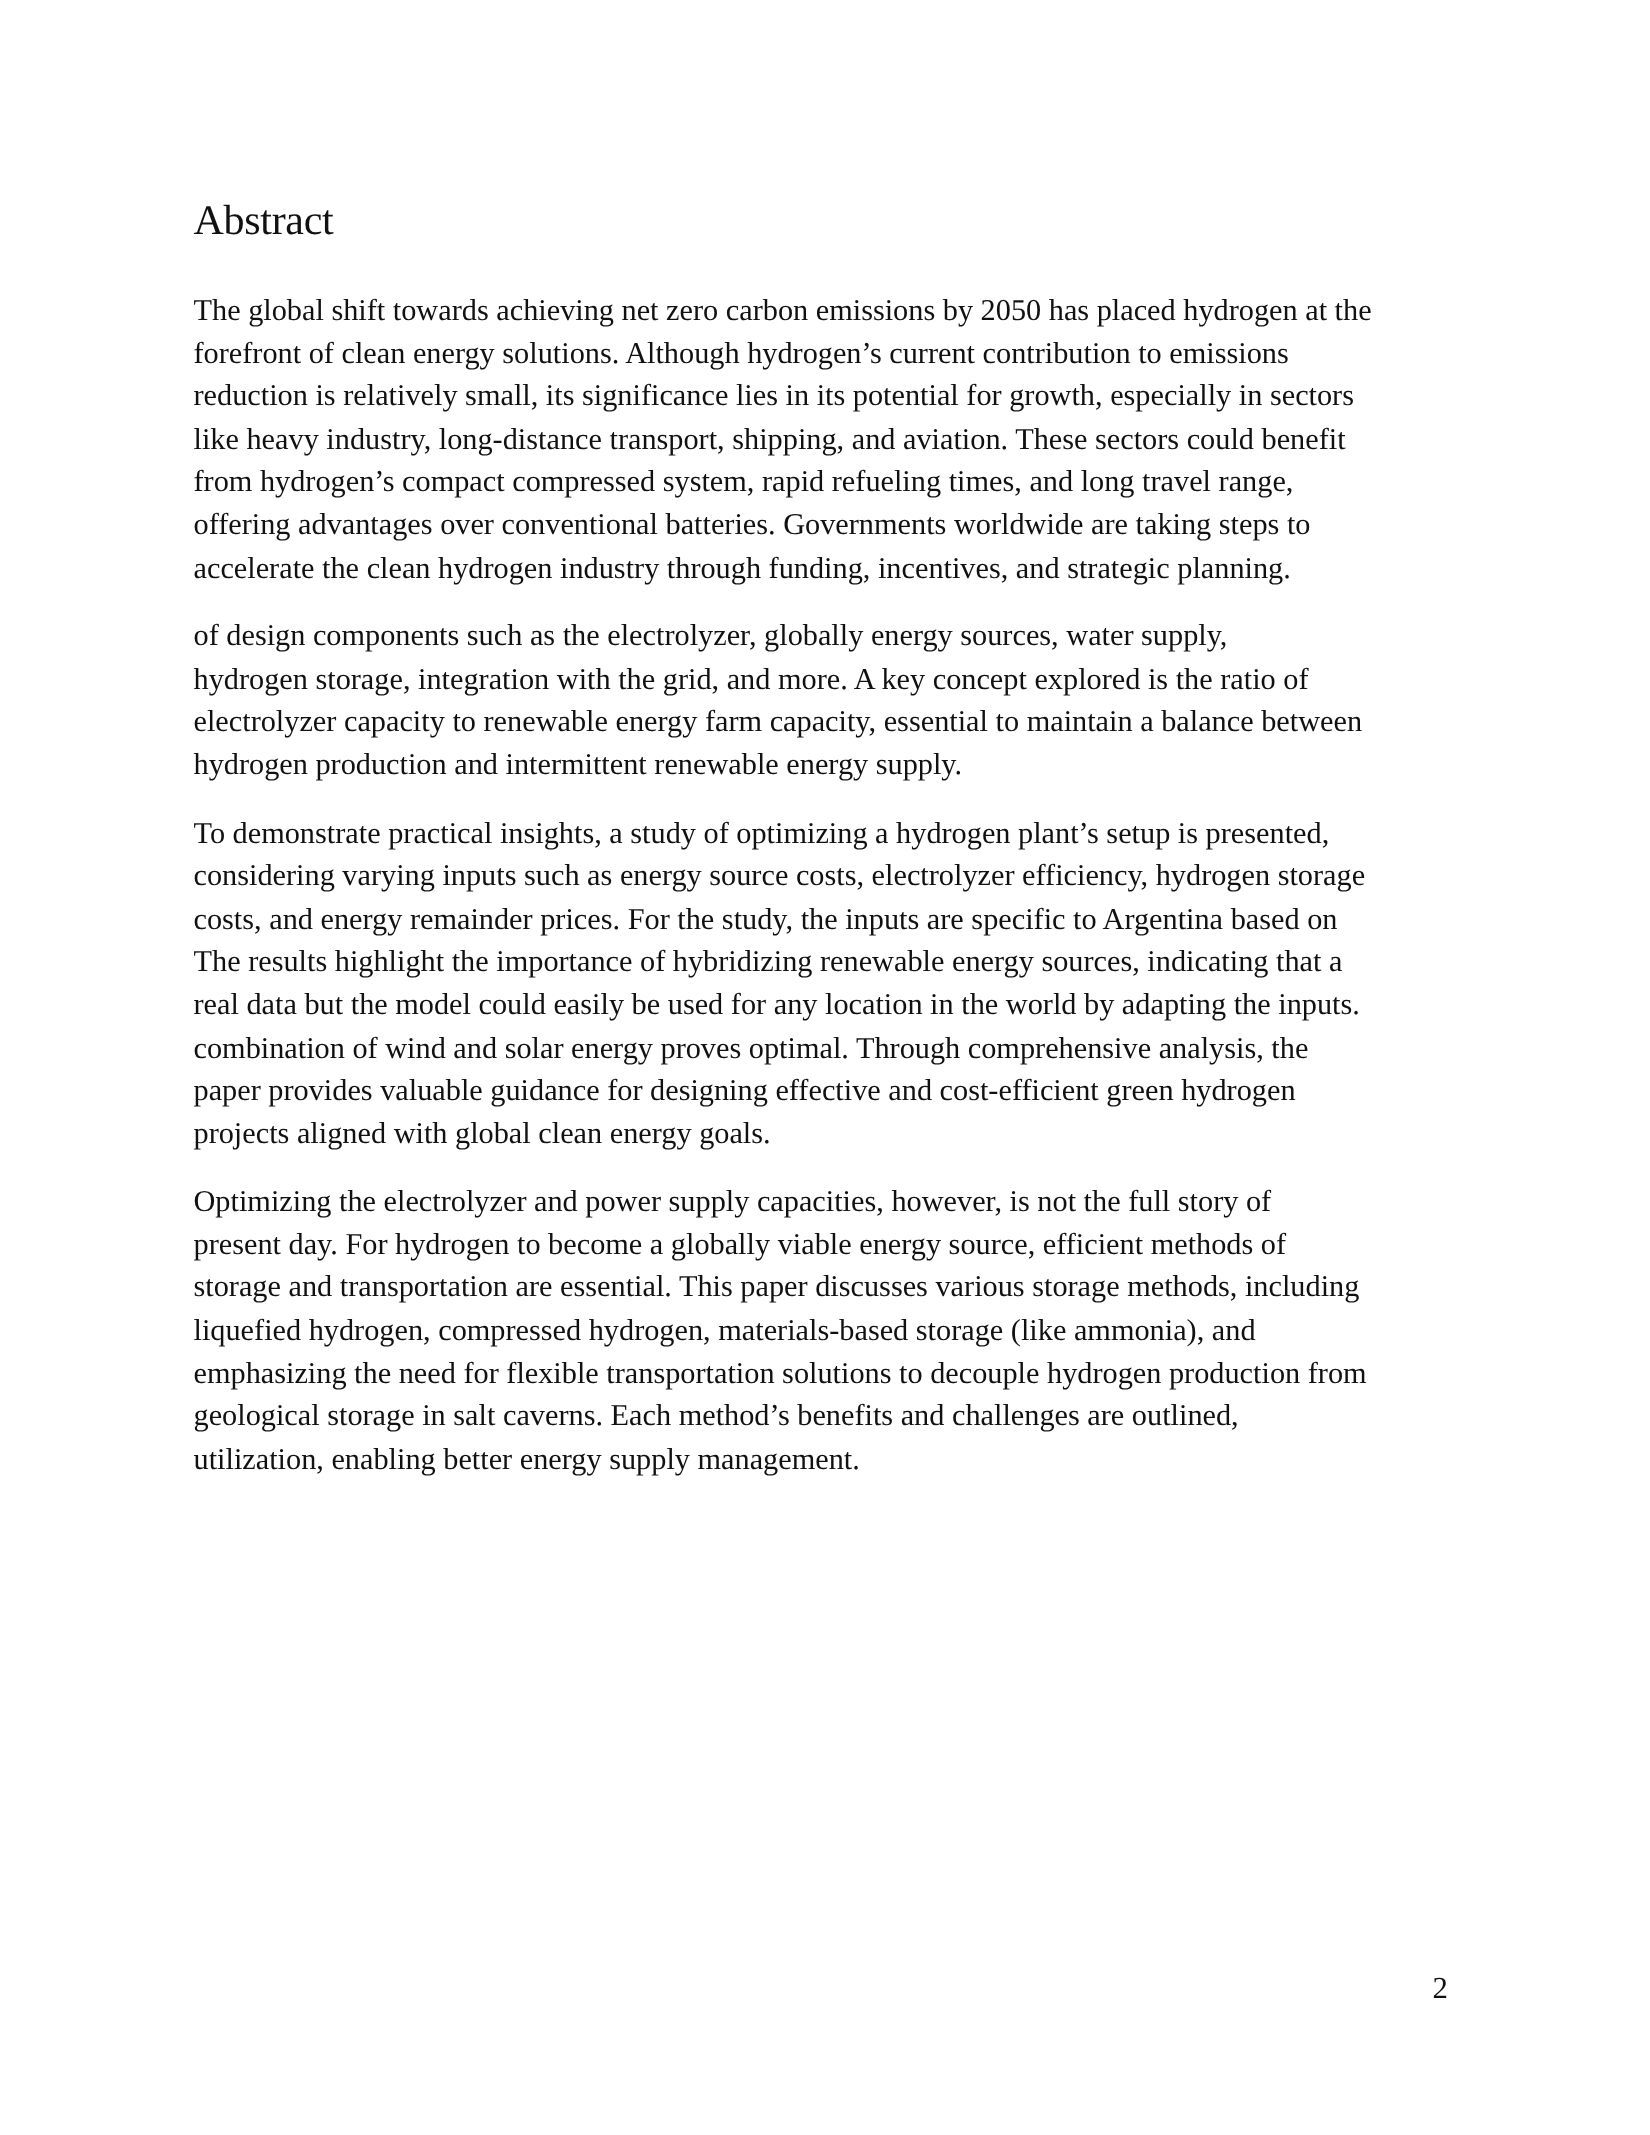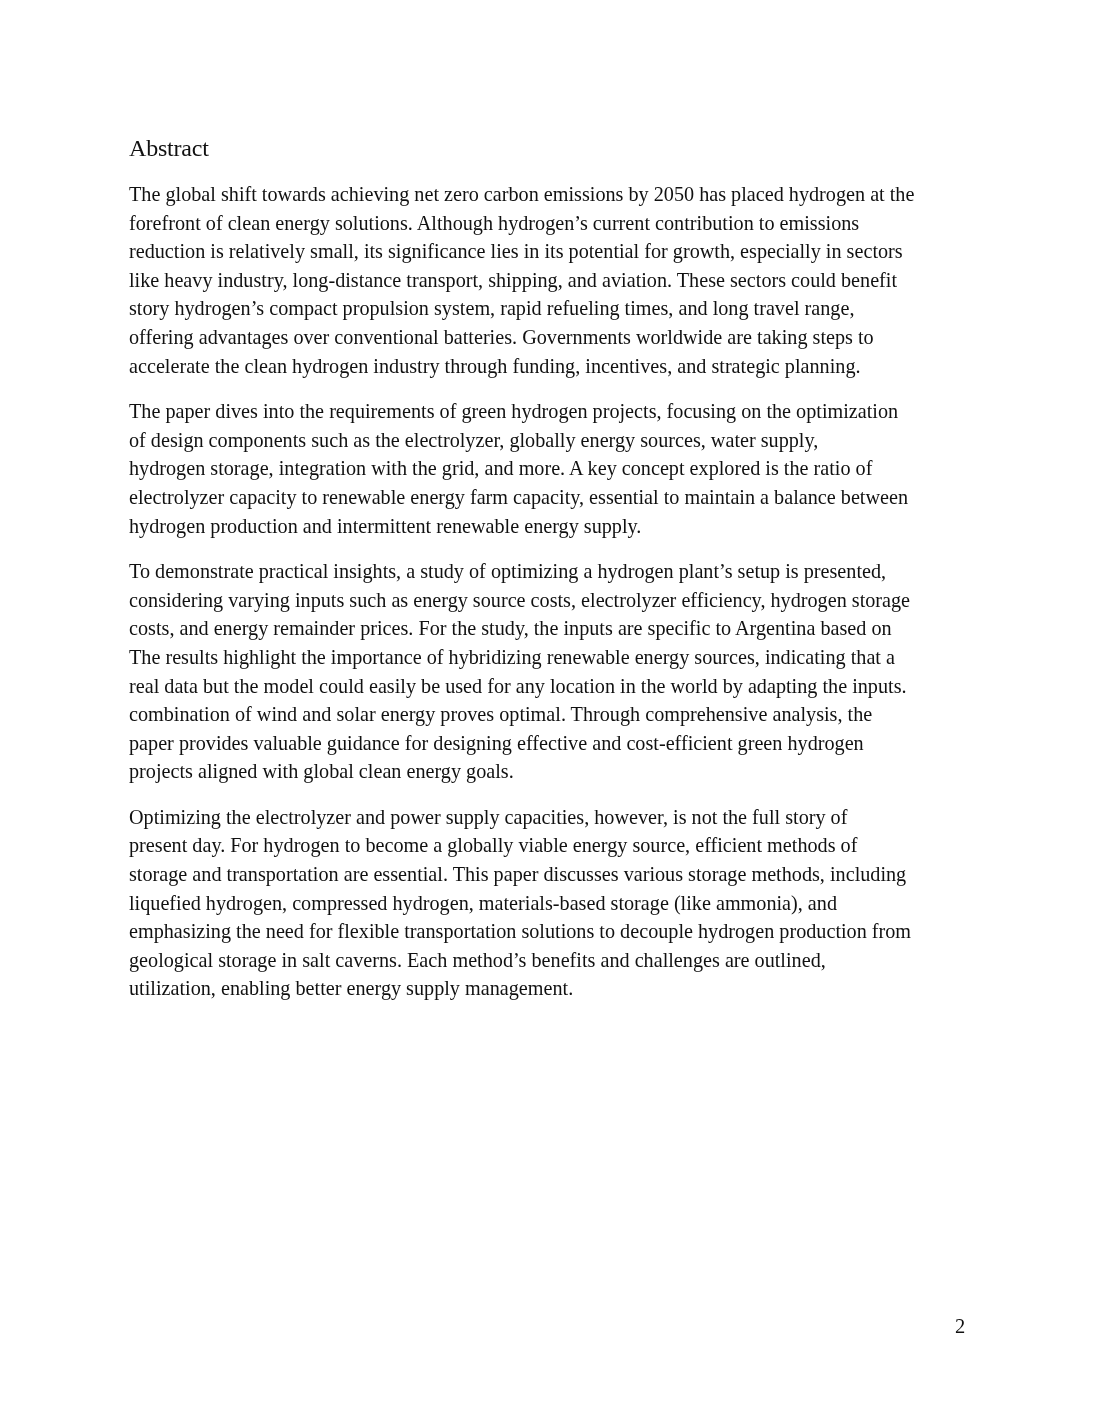--- a/index.html
+++ b/index.html
@@ -20,30 +20,30 @@
       left: 0;
       top: 0;
       width: 1100px;
       height: 1423px;
     }
     .title {
       position: absolute;
       left: 129px;
       top: 128px;
       margin: 0;
-      font-size: 24px;
+      font-size: 28px;
       font-weight: normal;
       line-height: 40px;
       letter-spacing: -0.2px;
       color: #111111;
     }
     .body-text {
       position: absolute;
       left: 129px;
-      top: 180px;
+      top: 193px;
       width: 860px;
     }
     .para {
       margin: 0 0 17px 0;
       font-size: 20.2px;
       line-height: 28.6px;
       color: #111111;
     }
     .line {
       display: block;
@@ -63,27 +63,26 @@
 
 <div class="page">
   <h1 class="title">Abstract</h1>
 
   <div class="body-text">
     <p class="para">
       <span class="line">The global shift towards achieving net zero carbon emissions by 2050 has placed hydrogen at the</span>
       <span class="line">forefront of clean energy solutions. Although hydrogen’s current contribution to emissions</span>
       <span class="line">reduction is relatively small, its significance lies in its potential for growth, especially in sectors</span>
       <span class="line">like heavy industry, long-distance transport, shipping, and aviation. These sectors could benefit</span>
-      <span class="line">story hydrogen’s compact propulsion system, rapid refueling times, and long travel range,</span>
+      <span class="line">from hydrogen’s compact compressed system, rapid refueling times, and long travel range,</span>
       <span class="line">offering advantages over conventional batteries. Governments worldwide are taking steps to</span>
       <span class="line">accelerate the clean hydrogen industry through funding, incentives, and strategic planning.</span>
     </p>
 
     <p class="para">
-      <span class="line">The paper dives into the requirements of green hydrogen projects, focusing on the optimization</span>
       <span class="line">of design components such as the electrolyzer, globally energy sources, water supply,</span>
       <span class="line">hydrogen storage, integration with the grid, and more. A key concept explored is the ratio of</span>
       <span class="line">electrolyzer capacity to renewable energy farm capacity, essential to maintain a balance between</span>
       <span class="line">hydrogen production and intermittent renewable energy supply.</span>
     </p>
 
     <p class="para">
       <span class="line">To demonstrate practical insights, a study of optimizing a hydrogen plant’s setup is presented,</span>
       <span class="line">considering varying inputs such as energy source costs, electrolyzer efficiency, hydrogen storage</span>
       <span class="line">costs, and energy remainder prices. For the study, the inputs are specific to Argentina based on</span>

